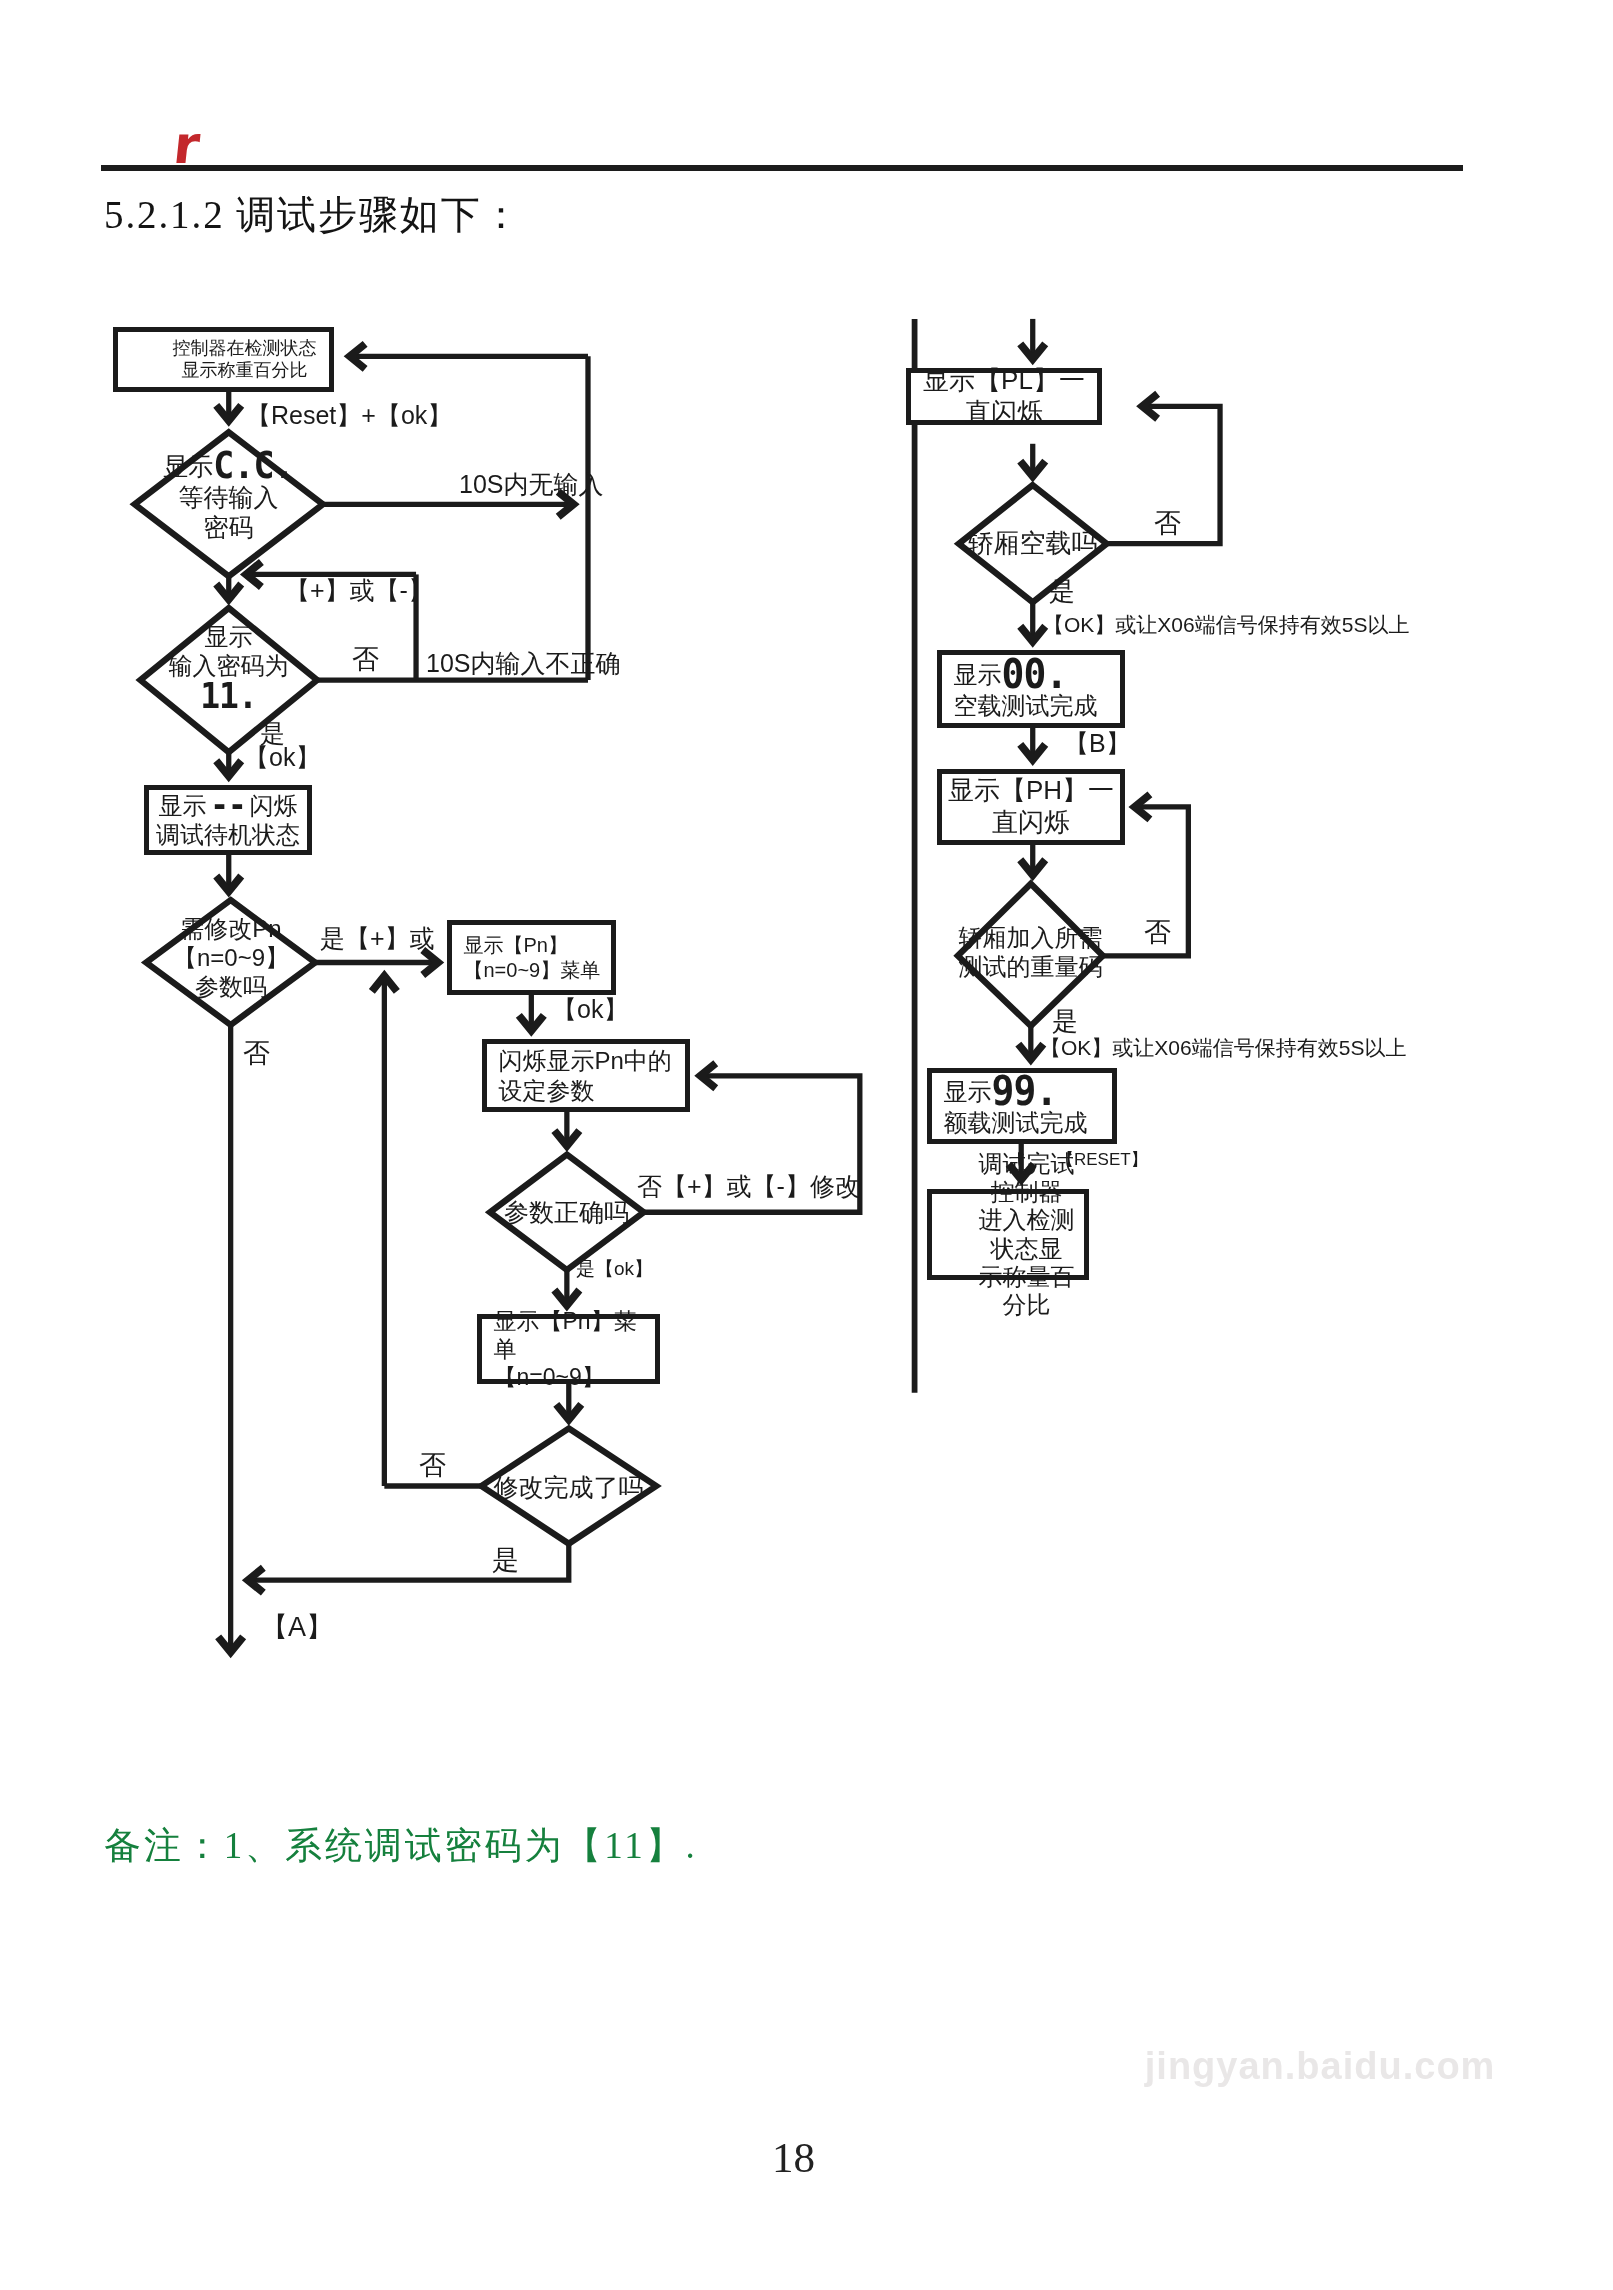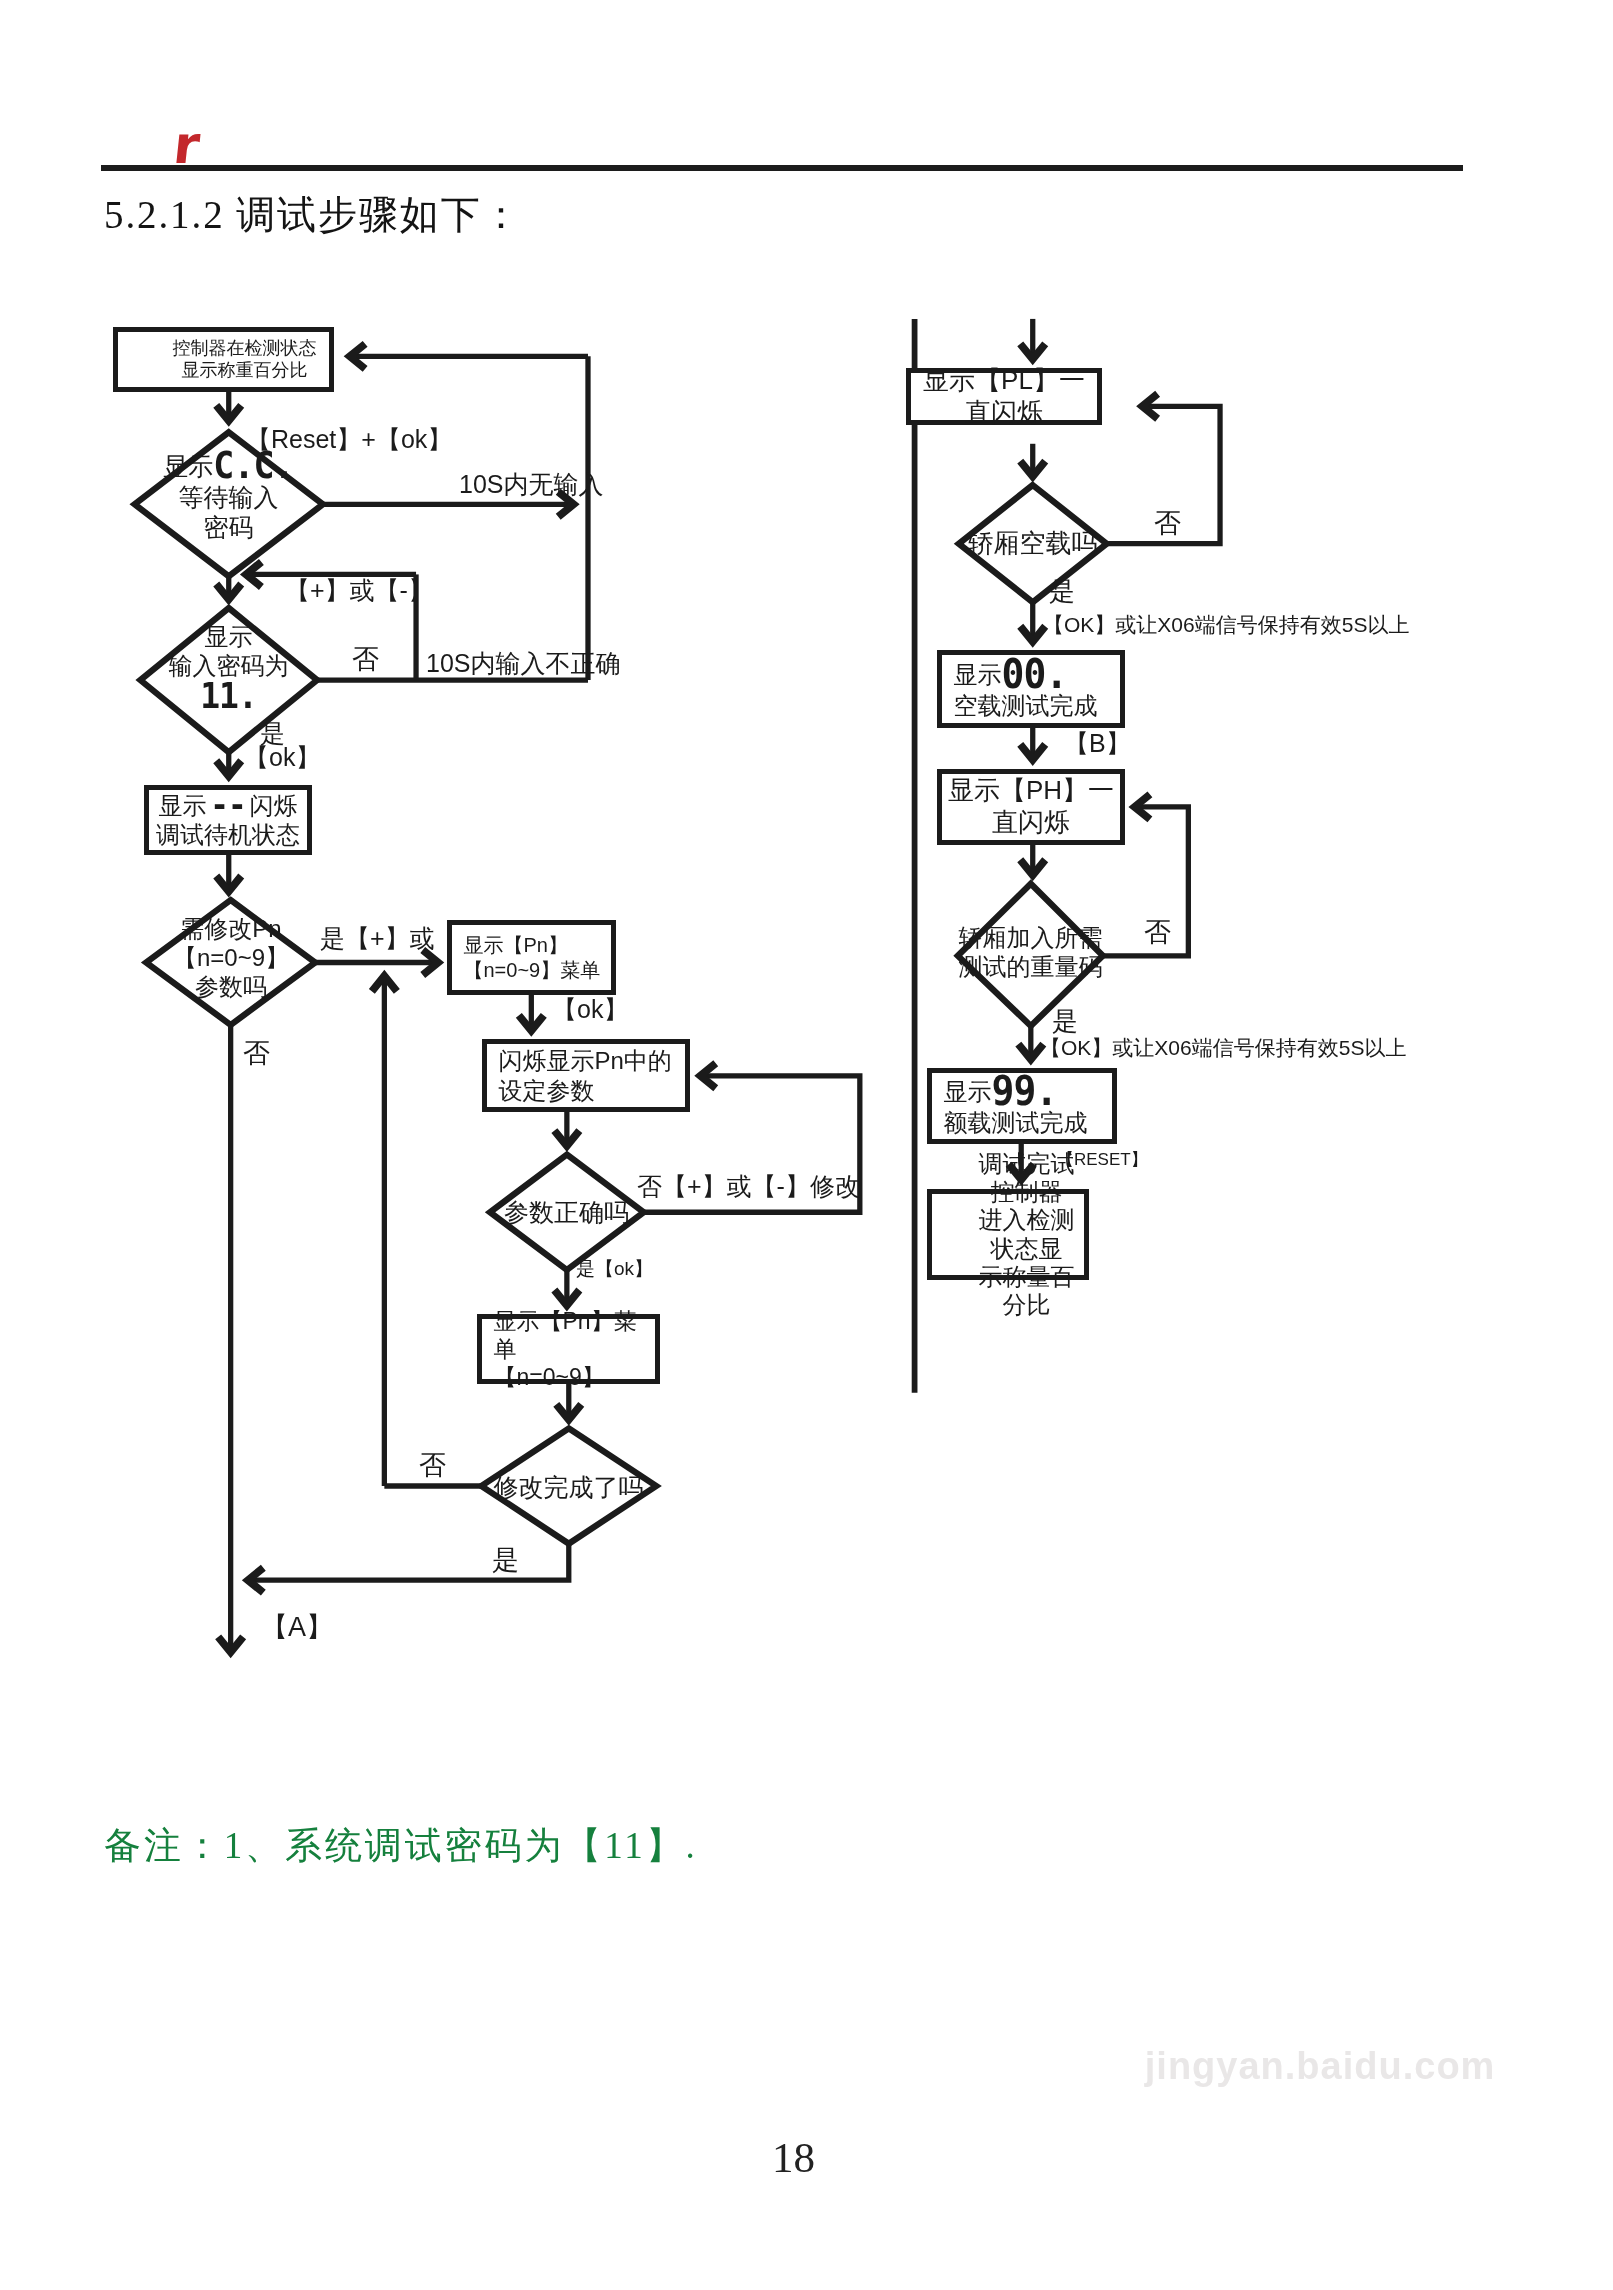--- a/index.html
+++ b/index.html
@@ -92,21 +92,21 @@
       <polygon points="590,1202 670,1262 590,1322 510,1262"></polygon>
       <polygon points="592,1487 683,1547 592,1607 501,1547"></polygon>
       <polygon points="1075,505 1152,566 1075,627 998,566"></polygon>
       <polygon points="1073,920 1148,995 1073,1068 997,995"></polygon>
     </g>
   </svg>
 
   <div class="box" style="left:113px;top:327px;width:221px;height:65px;font-size:18px;padding-left:42px;">控制器在检测状态
 显示称重百分比</div>
 
-  <div class="lbl" style="left:246px;top:402px;font-size:25px;margin-top:24px;">【Reset】+【ok】</div>
+  <div class="lbl" style="left:246px;top:402px;font-size:25px;">【Reset】+【ok】</div>
 
   <div class="dtext" style="left:142px;top:450px;width:173px;font-size:25px;">
     <div class="row">
       <span>显示</span><span class="seg" style="font-size:35px;">C.C.</span>
     </div>
     <div>等待输入
 密码</div>
   </div>
 
   <div class="lbl" style="left:459px;top:471px;font-size:25px;">10S内无输入</div>

